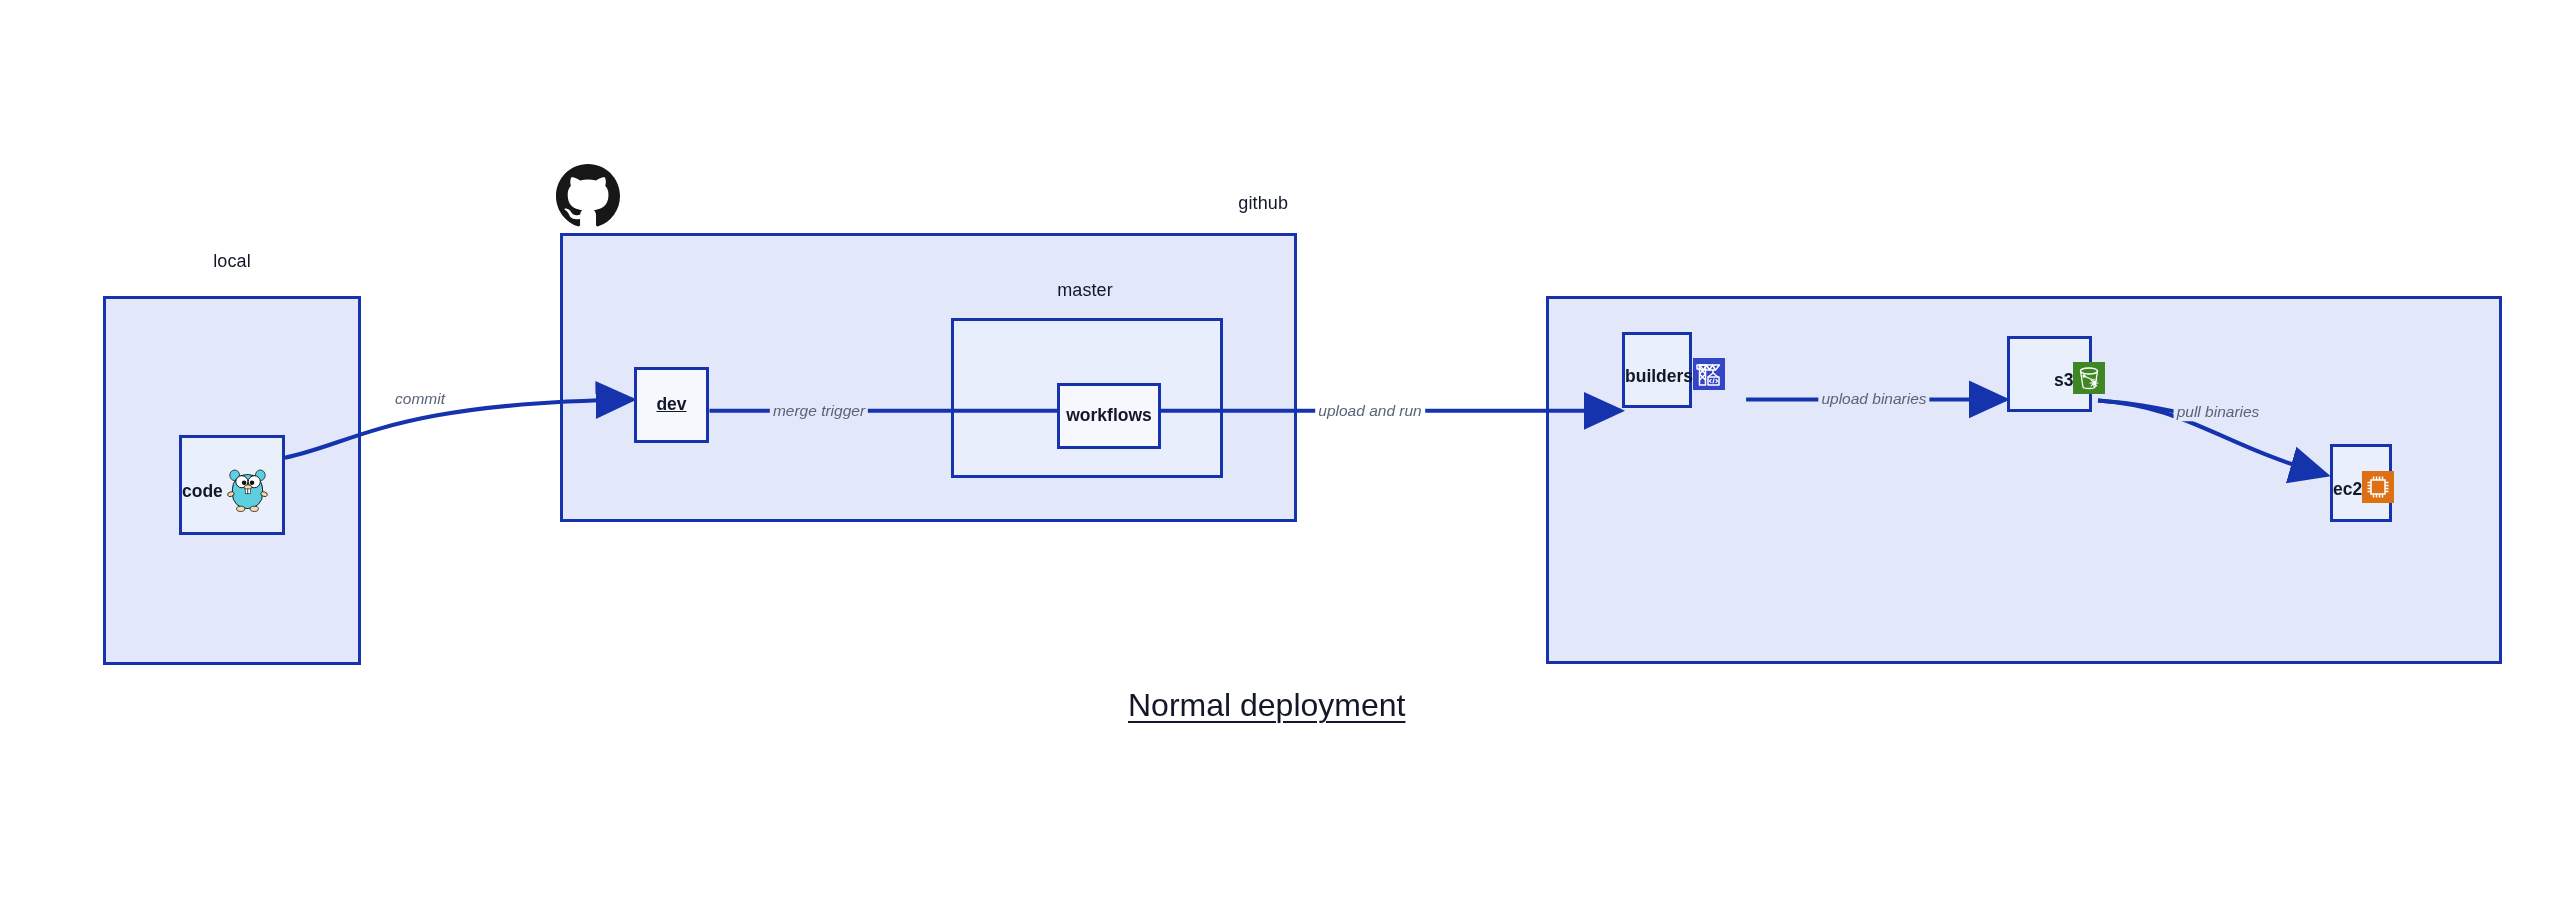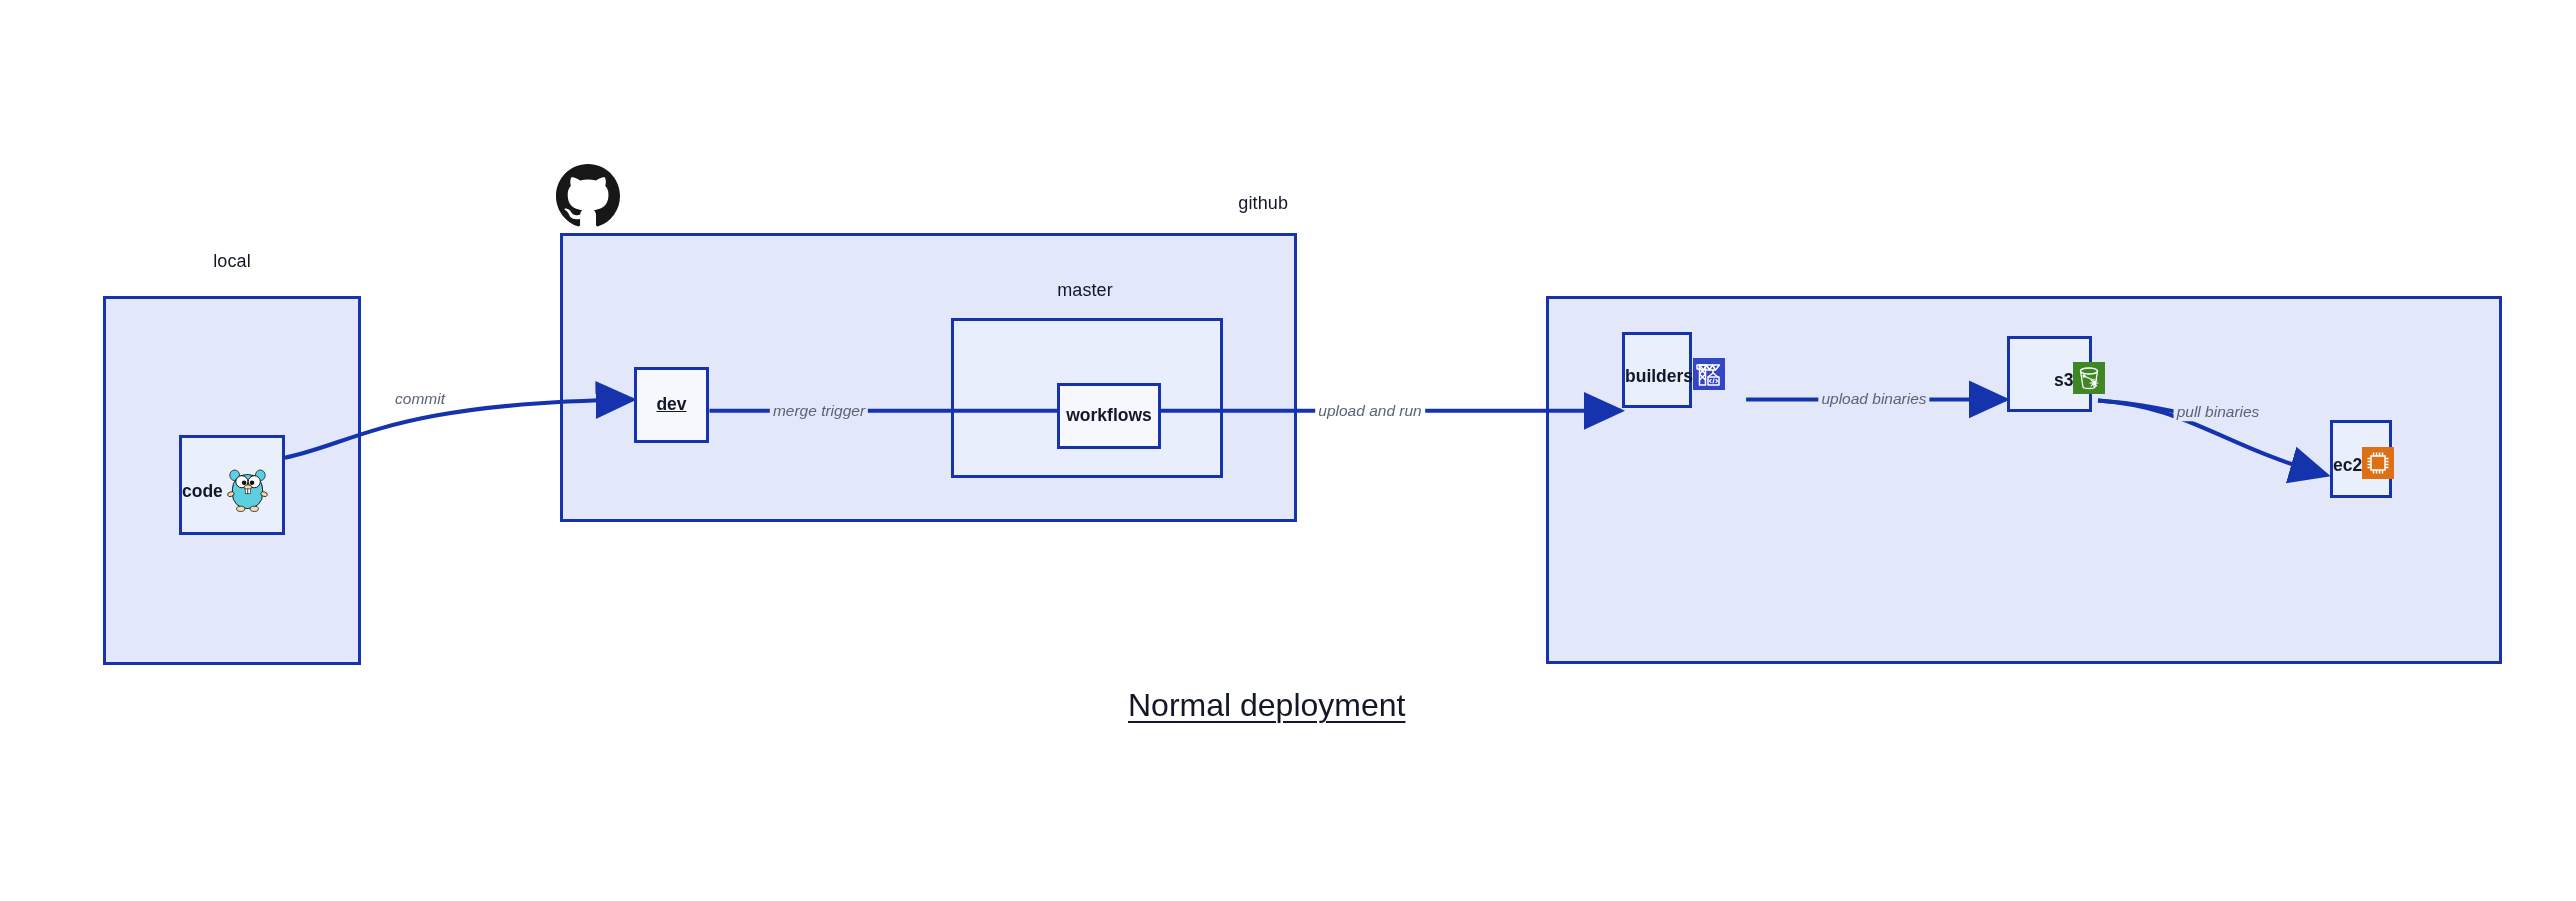--- a/index.html
+++ b/index.html
@@ -201,21 +201,21 @@
           <circle cx="22" cy="28" r="2" fill="#fff"></circle>
 
           <g transform="translate(42,42)" stroke-width="2.2">
             <path d="M0,-8 L0,8 M-8,0 L8,0 M-5.6,-5.6 L5.6,5.6 M-5.6,5.6 L5.6,-5.6"></path>
           </g>
         </g>
       </svg>
     </span>
   </div>
 
-  <div class="node" style="left:2330px;top:420px;width:62px;height:78px;">
+  <div class="node" style="left:2330px;top:444px;width:62px;height:78px;">
     <span class="node-label">ec2</span>
     <span class="node-icon">
       <svg width="32" height="32" viewBox="0 0 64 64">
         <rect x="0" y="0" width="64" height="64" fill="#dd7015"></rect>
         <g stroke="#fff" stroke-width="3" fill="none">
           <rect x="18" y="18" width="28" height="28"></rect>
 
           <path d="M23,18 L23,11 M29,18 L29,11 M35,18 L35,11 M41,18 L41,11"></path>
 
           <path d="M23,46 L23,53 M29,46 L29,53 M35,46 L35,53 M41,46 L41,53"></path>

